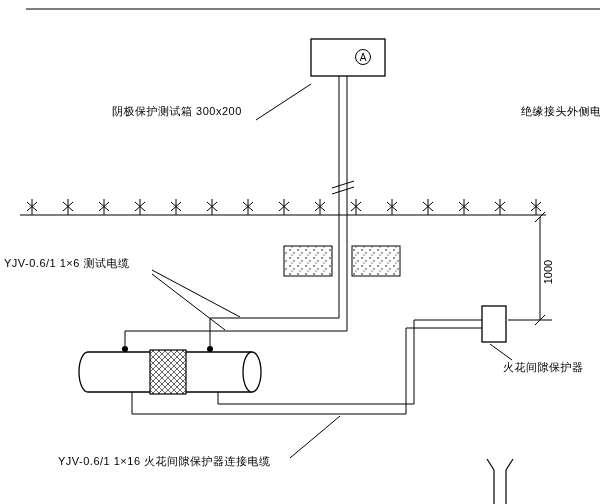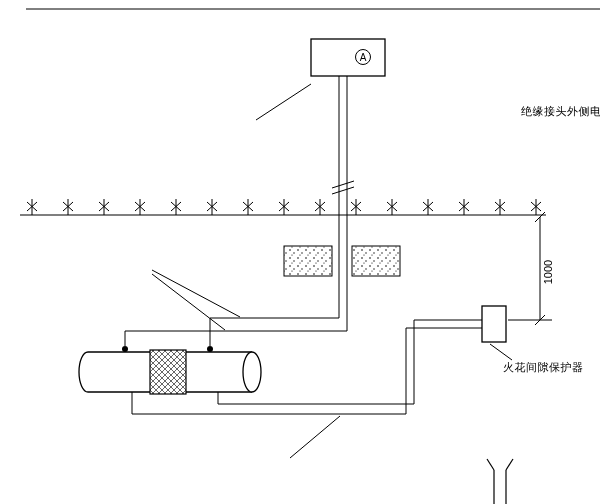--- a/index.html
+++ b/index.html
@@ -141,21 +141,24 @@
     <text x="552" y="272" font-size="11" fill="#000" text-anchor="middle" transform="rotate(-90 552 272)">1000</text>
 
     <g stroke="#000" stroke-width="1.2" fill="none">
       <line x1="494" y1="470" x2="494" y2="504"></line>
       <line x1="506" y1="470" x2="506" y2="504"></line>
       <line x1="494" y1="470" x2="487" y2="459"></line>
       <line x1="506" y1="470" x2="513" y2="459"></line>
     </g>
   </svg>
 
+  <div class="label" style="left:112px;top:105px;">阴极保护测试箱 300x200</div>
 
   <div class="label" style="left:521px;top:105px;">绝缘接头外侧电缆</div>
 
+  <div class="label" style="left:4px;top:257px;">YJV-0.6/1 1×6  测试电缆</div>
 
   <div class="label" style="left:503px;top:361px;">火花间隙保护器</div>
 
+  <div class="label" style="left:58px;top:455px;">YJV-0.6/1 1×16  火花间隙保护器连接电缆</div>
 
 
 </div>
 
 </body></html>

